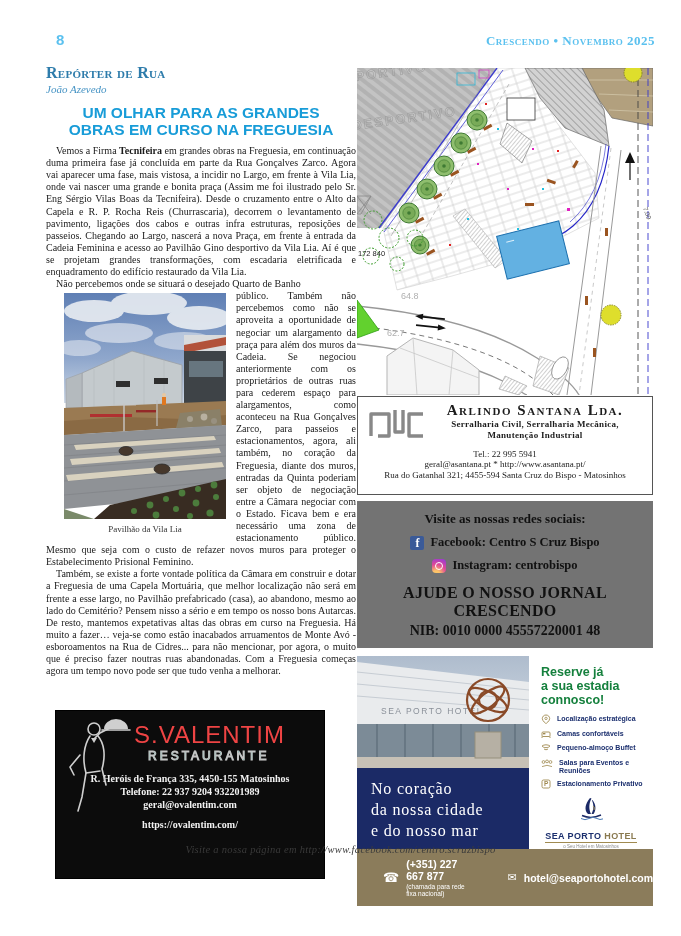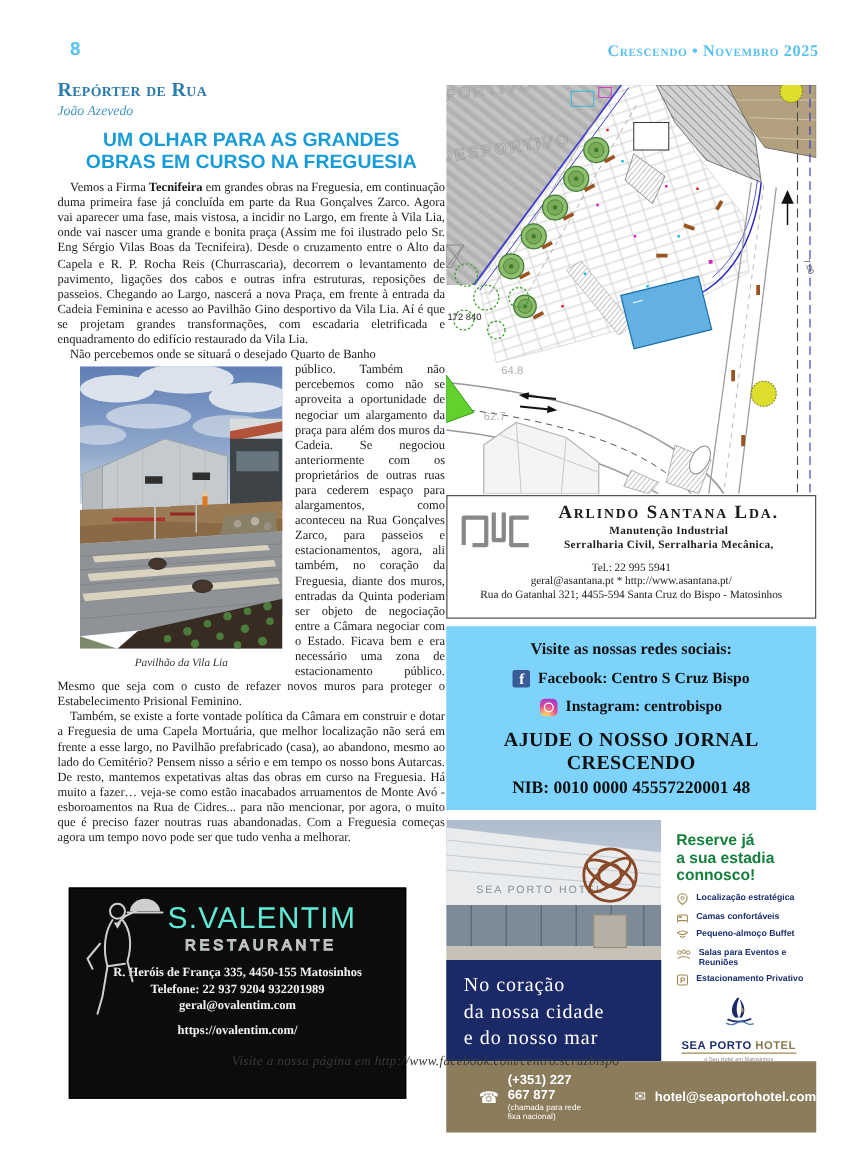--- a/index.html
+++ b/index.html
@@ -13,45 +13,45 @@
   
   .leftcol{position:absolute;left:46px;top:64px;width:310px;}
   .section-title{color:#2e7cab;font-weight:bold;font-variant:small-caps;font-size:16px;letter-spacing:.3px;}
   .author{color:#4593c4;font-style:italic;font-size:11px;margin-top:1px;}
   .art-title{margin-top:9px;text-align:center;color:#189cd8;font-family:"Liberation Sans",sans-serif;
              font-weight:bold;font-size:15.5px;line-height:1.1;}
   .body-text{margin-top:7px;}
   .body-text p{margin:0;text-align:justify;font-size:10px;line-height:12.1px;}
   .ind{text-indent:10px;}
   .bold{font-weight:bold;}
-  figure.photo{float:left;width:162px;margin:3px 10px 1px 18px;padding:0;font-style:italic;}
+  figure.photo{float:left;width:162px;margin:3px 10px 1px 18px;padding:0;}
   figure.photo figcaption{text-align:center;font-size:9px;color:#333;margin-top:1px;}
   
   .valentim{position:absolute;left:55px;top:710px;width:268px;height:167px;background:#0c0c0c;
             border:1px solid #000;color:#ededed;}
   .val-waiter{position:absolute;left:4px;top:4px;}
   .val-name{margin:10px 0 0 78px;font-family:"Liberation Sans",sans-serif;font-size:24px;
-            letter-spacing:1px;color:#5eead4;font-weight:400;}
+            letter-spacing:1px;color:#ef4444;font-weight:400;}
   .val-type{margin:0 0 0 92px;font-family:"Liberation Sans",sans-serif;font-size:12px;letter-spacing:3px;
             color:#14b8a6;-webkit-text-stroke:1px #c4c4c4;font-weight:400;}
   .val-lines{margin-top:9px;text-align:center;font-weight:bold;font-size:10px;line-height:13px;color:#f2f2f2;}
   .val-site{margin-top:8px;text-align:center;font-weight:bold;font-size:10px;color:#f2f2f2;}
   
   .rightcol{position:absolute;left:357px;top:68px;width:296px;}
   .map-wrap{width:296px;height:327px;}
   .map-caption{text-align:center;font-size:9.5px;color:#222;margin-top:1px;height:13px;}
   
   .arlindo{position:relative;margin-top:1px;border:1.5px solid #555;height:92px;text-align:center;padding-top:5px;box-sizing:content-box;}
   .arl-logo{position:absolute;left:10px;top:8px;}
   .arl-name{font-variant:small-caps;font-weight:bold;font-size:15px;letter-spacing:1.5px;color:#1c1c1c;margin-left:60px;}
   .arl-sub{font-weight:bold;font-size:9px;line-height:11px;color:#1c1c1c;margin-left:60px;letter-spacing:.3px;}
   .arl-tel{margin-top:8px;font-size:9px;color:#1c1c1c;}
   .arl-line{font-size:9px;color:#1c1c1c;line-height:11px;}
   
-  .social{margin-top:6px;background:#7dd3fc;text-align:center;padding:10px 4px 9px 4px;}
+  .social{margin-top:6px;background:#737373;text-align:center;padding:10px 4px 9px 4px;}
   .soc-head{font-weight:bold;font-size:13px;color:#111;}
   .soc-row{margin-top:8px;font-weight:bold;font-size:12.5px;color:#111;display:flex;align-items:center;justify-content:center;gap:6px;}
   .fb-ic{display:inline-flex;width:14px;height:14px;background:#3a5a98;border-radius:2px;color:#fff;
          font-family:"Liberation Serif",serif;font-weight:bold;font-size:12px;align-items:flex-end;justify-content:center;line-height:14px;}
   .ig-ic{display:inline-block;width:14px;height:14px;border-radius:4px;position:relative;
          background:radial-gradient(circle at 30% 110%,#fdc468 20%,#df4996 55%,#9e3bd0 90%);}
   .ig-ic::before{content:"";position:absolute;left:3px;top:3px;width:6px;height:6px;border:1.2px solid #fff;border-radius:50%;}
   .soc-appeal{margin-top:11px;font-weight:bold;font-size:16px;letter-spacing:.3px;color:#111;}
   .soc-nib{margin-top:3px;font-weight:bold;font-size:14px;color:#111;}
   
@@ -402,22 +402,22 @@
 
     <div class="arlindo">
       <svg class="arl-logo" width="58" height="36" viewBox="0 0 58 36">
         <g stroke="#888" stroke-width="3.4" fill="none" stroke-linejoin="round">
           <path d="M3,31 V9 H21 V31 H10"></path>
           <path d="M27,5 V27 H35 V5"></path>
           <path d="M55,31 H41 V9 H55"></path>
         </g>
       </svg>
       <div class="arl-name">Arlindo Santana Lda.</div>
+      <div class="arl-sub">Serralharia Civil, Serralharia Mecânica,</div>
       <div class="arl-sub">Manutenção Industrial</div>
-      <div class="arl-sub">Serralharia Civil, Serralharia Mecânica,</div>
       <div class="arl-tel">Tel.: 22 995 5941</div>
       <div class="arl-line">geral@asantana.pt * http://www.asantana.pt/</div>
       <div class="arl-line">Rua do Gatanhal 321; 4455-594 Santa Cruz do Bispo - Matosinhos</div>
     </div>
 
     <div class="social">
       <div class="soc-head">Visite as nossas  redes sociais:</div>
       <div class="soc-row">
         <span class="fb-ic">f</span>
         <span>Facebook: Centro S Cruz Bispo</span>

